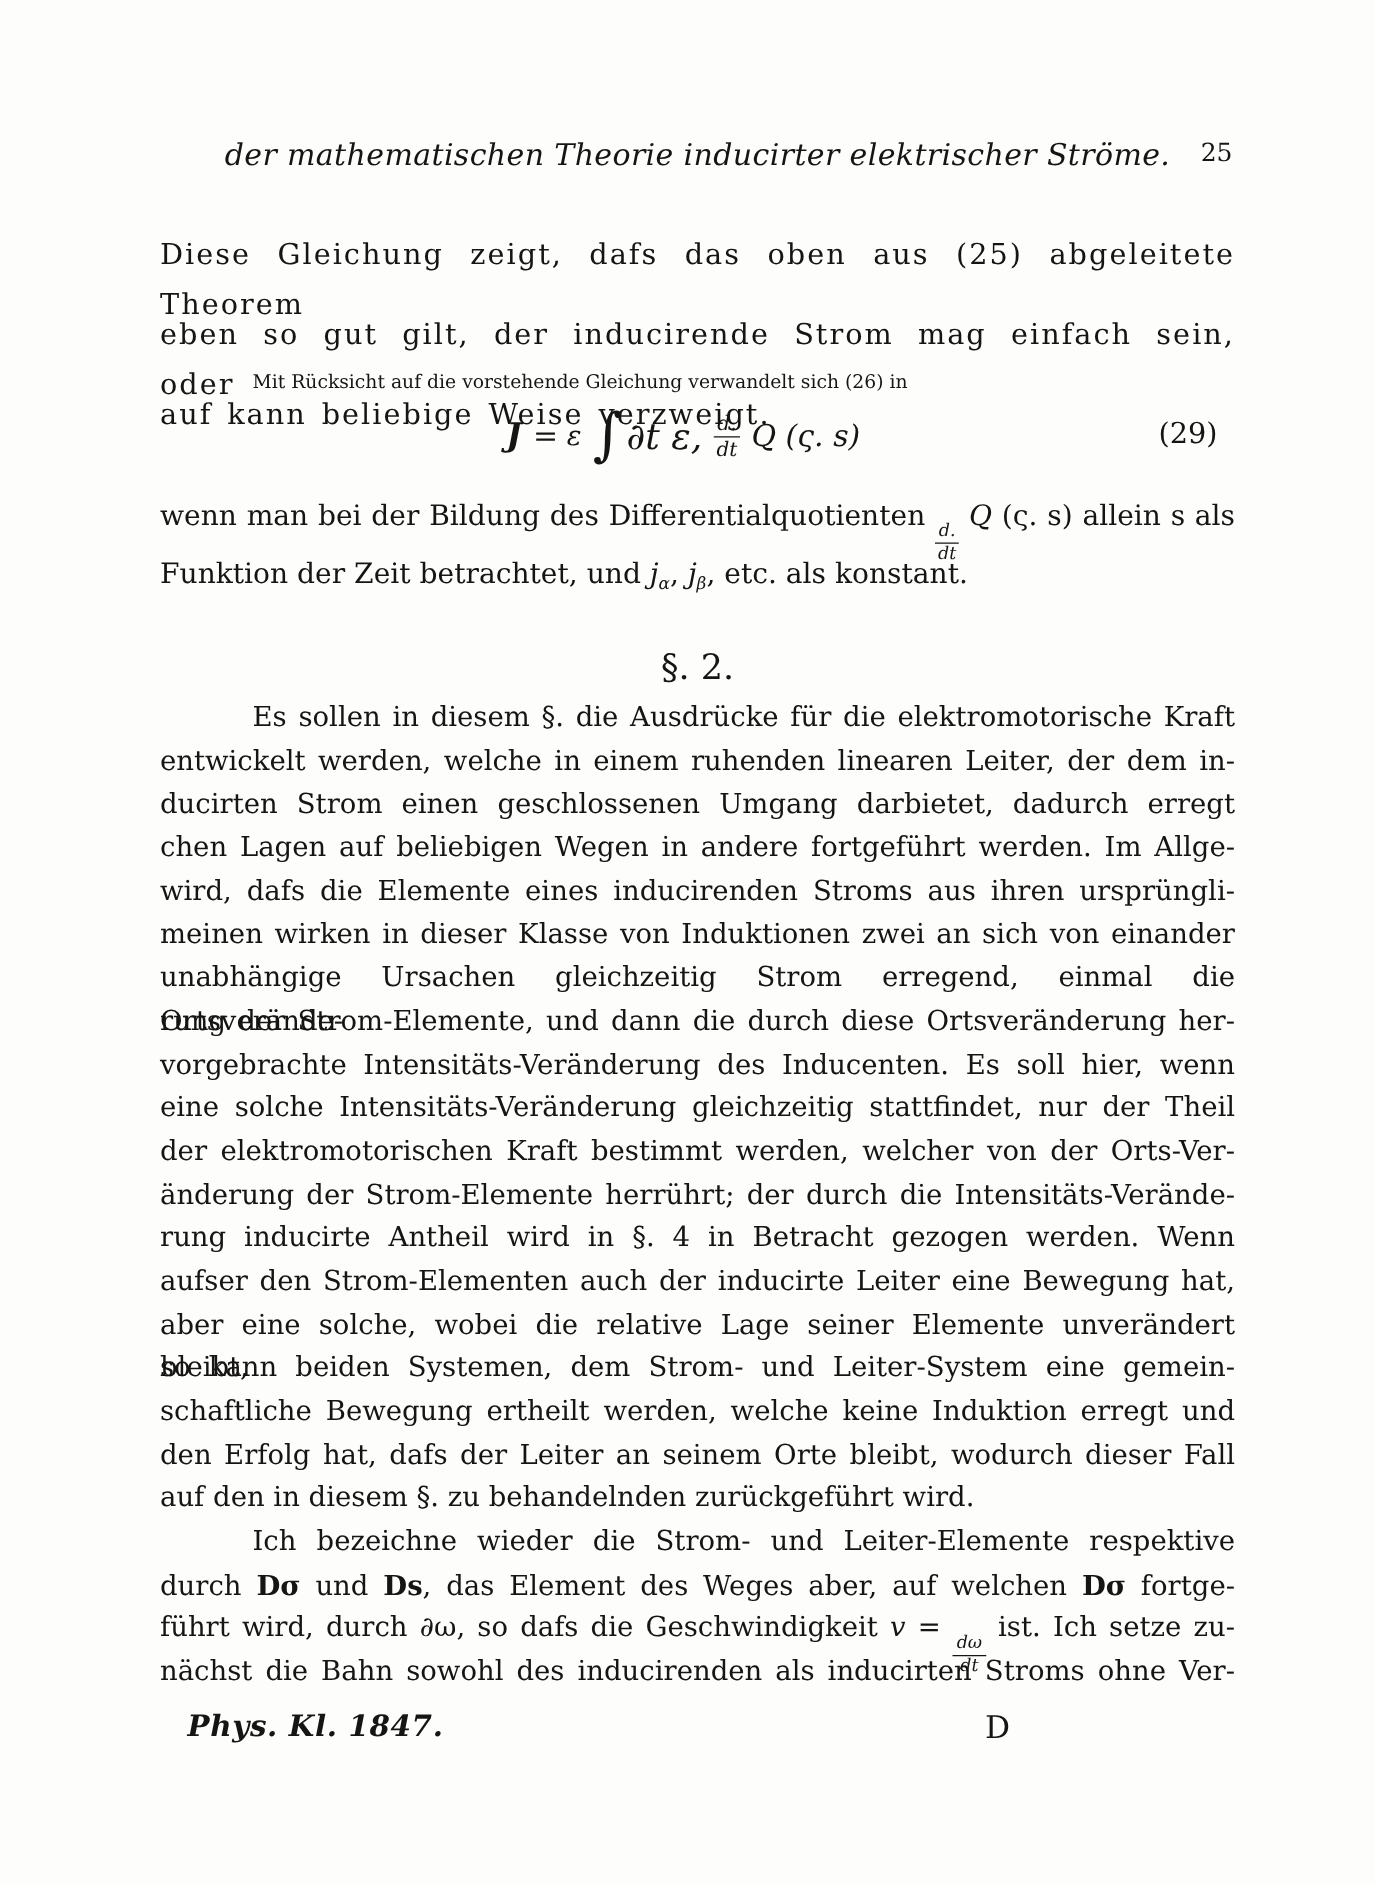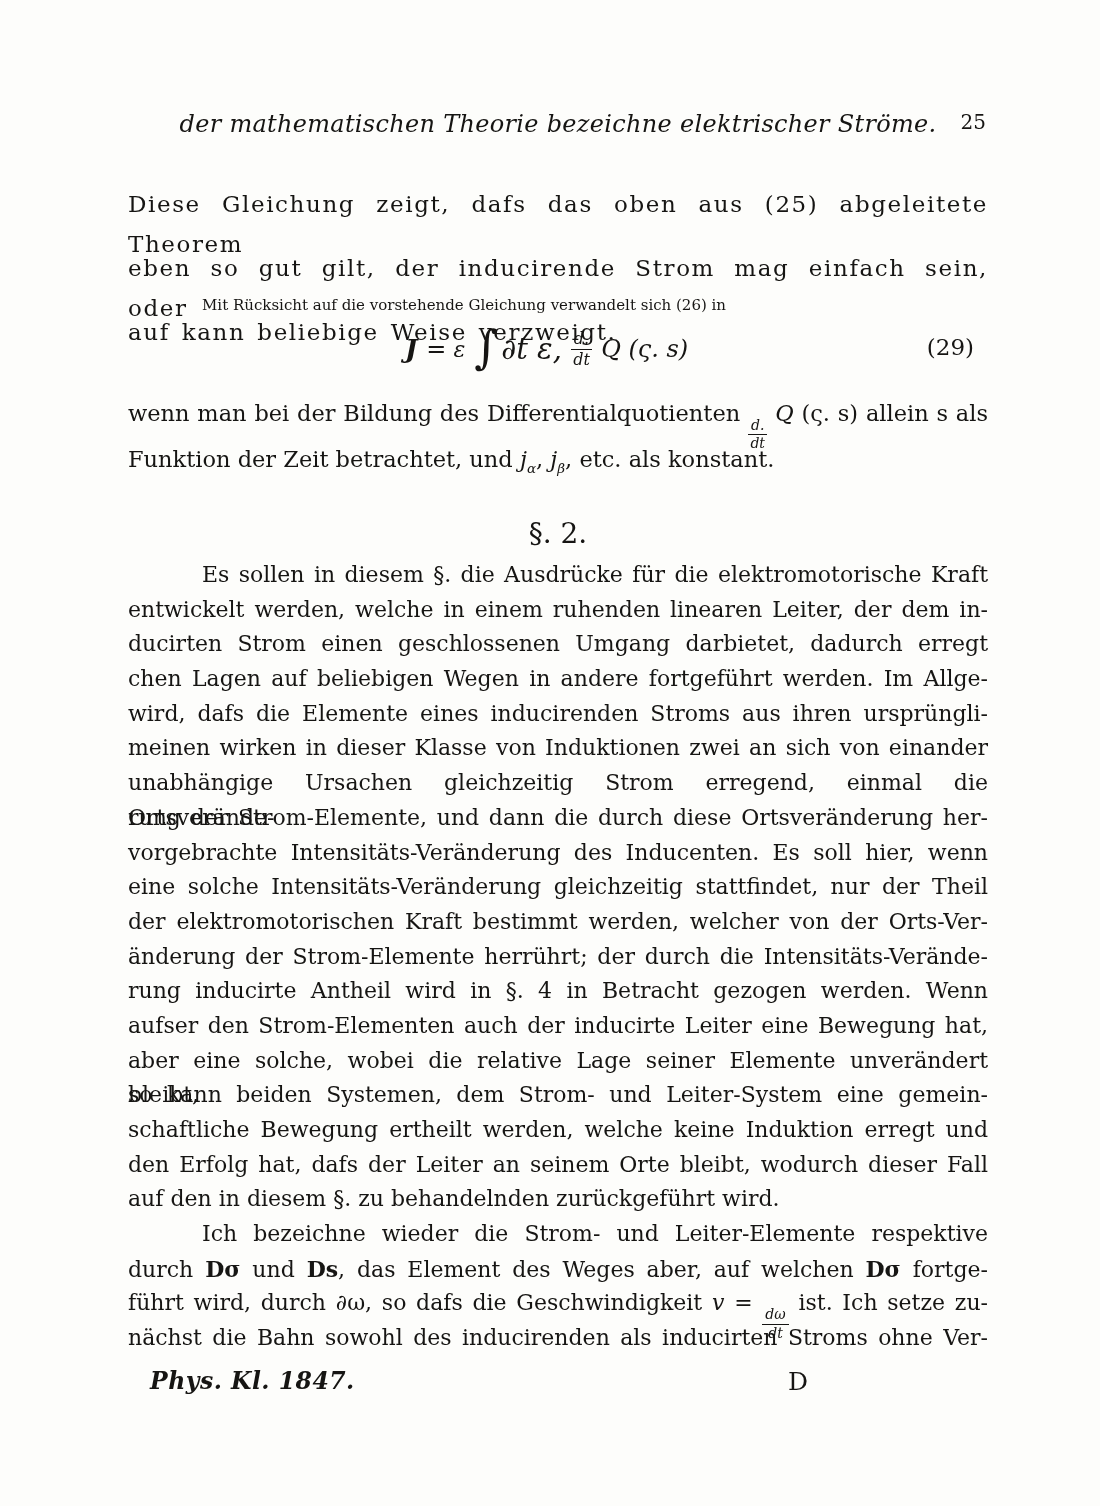--- a/index.html
+++ b/index.html
@@ -69,21 +69,21 @@
   .pos-footer{top:1367px;height:36px;}
   .fo-imprint{font-style:italic;font-weight:bold;font-size:23.5px;margin-left:22px;letter-spacing:0.5px;}
   .fo-sig{position:absolute;left:660px;top:0;font-size:25px;}
 </style>
 </head>
 <body>
 
 <div class="page">
 
   <div class="col pos-head">
-    <span class="rh-title">der mathematischen Theorie bezeichne elektrischer Ströme.</span>
+    <span class="rh-title">der mathematischen Theorie inducirter elektrischer Ströme.</span>
     <span class="rh-page">25</span>
   </div>
 
   <div class="col pos-intro">
       <div class="line just"><span>Diese Gleichung zeigt, dafs das oben aus (25) abgeleitete Theorem</span></div>
       <div class="line just"><span>eben so gut gilt, der inducirende Strom mag einfach sein, oder</span></div>
       <div class="line"><span>auf kann beliebige Weise verzweigt.</span></div>
     </div>
 
   <div class="col pos-transition">

